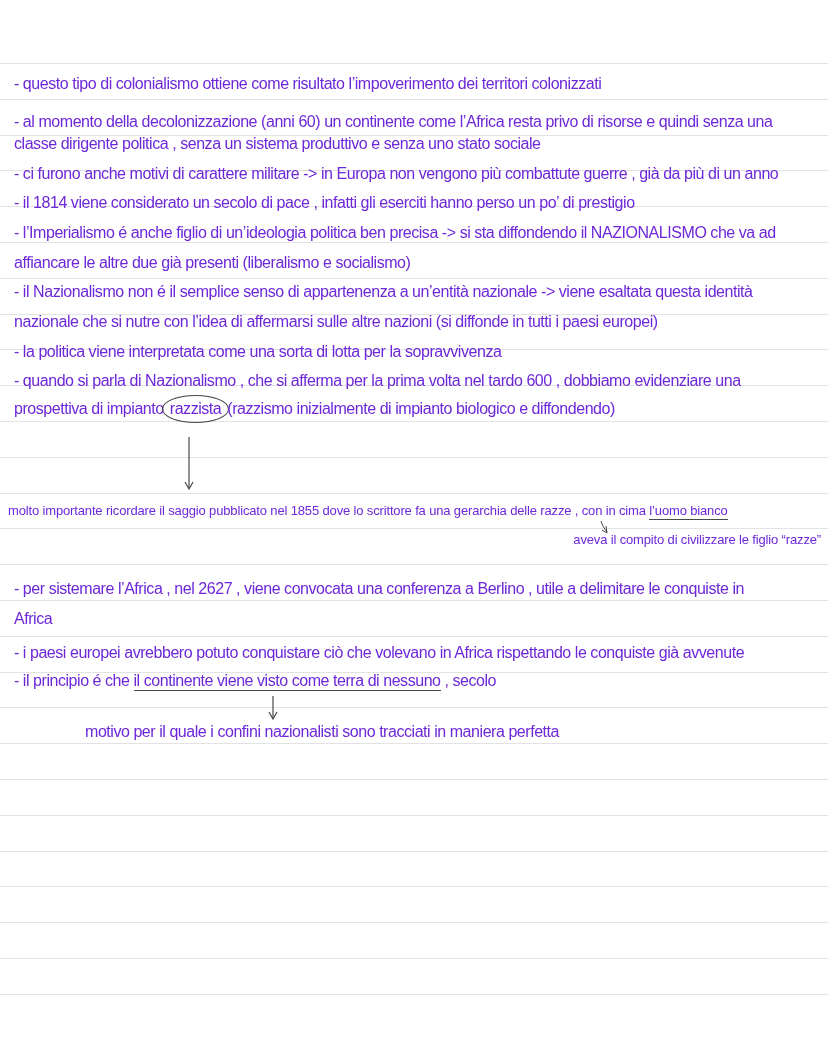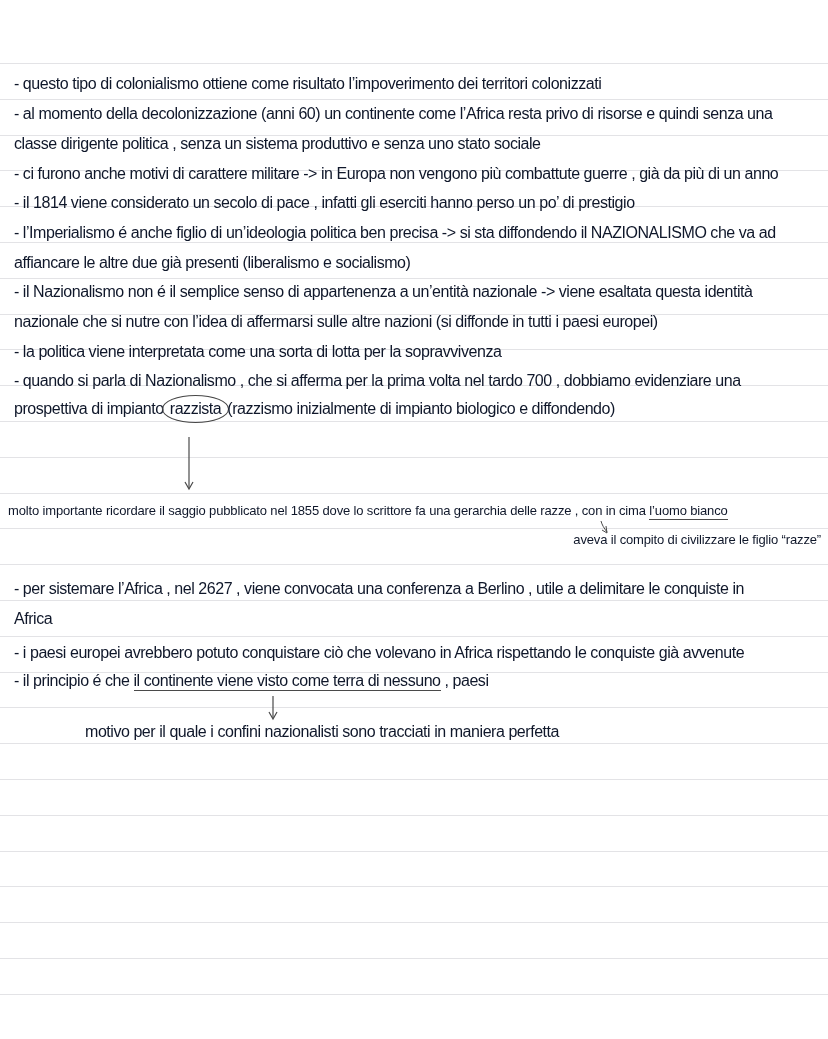--- a/index.html
+++ b/index.html
@@ -12,21 +12,21 @@
   }
   .rules{
     position:absolute;left:0;top:63px;width:828px;height:933px;
     background:repeating-linear-gradient(to bottom,
       #e3e3e6 0px, #e3e3e6 1px, transparent 1px, transparent 35.8px);
   }
   .ln{
     position:absolute;left:14px;
     white-space:nowrap;
     font-size:16px;letter-spacing:-0.45px;line-height:19px;
-    color:#0f172a;
+    color:#6d28d9;
   }
   .small{
     font-size:13px;letter-spacing:-0.15px;line-height:13px;
   }
   .u{
     border-bottom:1.1px solid #4a4a4a;
     padding-bottom:1px;
   }
   .circled{
     display:inline-block;
@@ -38,30 +38,30 @@
   }
   .anno{position:absolute;}
   svg{display:block;}
 </style>
 </head>
 <body>
 
 <div class="rules"></div>
 
 <div class="ln" style="top:74px">- questo tipo di colonialismo ottiene come risultato l’impoverimento dei territori colonizzati</div>
-<div class="ln" style="top:104px">- al momento della decolonizzazione (anni 60) un continente come l’Africa resta privo di risorse e quindi senza una</div>
+<div class="ln" style="top:112px">- al momento della decolonizzazione (anni 60) un continente come l’Africa resta privo di risorse e quindi senza una</div>
 <div class="ln" style="top:134px">classe dirigente politica , senza un sistema produttivo e senza uno stato sociale</div>
 <div class="ln" style="top:164px">- ci furono anche motivi di carattere militare -&gt; in Europa non vengono più combattute guerre , già da più di un anno</div>
 <div class="ln" style="top:193px">- il 1814 viene considerato un secolo di pace , infatti gli eserciti hanno perso un po’ di prestigio</div>
 <div class="ln" style="top:223px">- l’Imperialismo é anche figlio di un’ideologia politica ben precisa -&gt;  si sta diffondendo il NAZIONALISMO che va ad</div>
 <div class="ln" style="top:253px">affiancare le altre due già presenti (liberalismo e socialismo)</div>
 <div class="ln" style="top:282px">- il Nazionalismo non é il semplice senso di appartenenza a un’entità nazionale -&gt; viene esaltata questa identità</div>
 <div class="ln" style="top:312px">nazionale che si nutre con l’idea di affermarsi sulle altre nazioni (si diffonde in tutti i paesi europei)</div>
 <div class="ln" style="top:342px">- la politica viene interpretata come una sorta di lotta per la sopravvivenza</div>
-<div class="ln" style="top:371px">- quando si parla di Nazionalismo , che si afferma per la prima volta nel tardo 700 , dobbiamo evidenziare una</div>
+<div class="ln" style="top:371px">- quando si parla di Nazionalismo , che si afferma per la prima volta nel tardo 600 , dobbiamo evidenziare una</div>
 
 <div class="ln" style="top:399px">
   <span>prospettiva di impianto</span><span class="circled"><span>razzista</span></span><span>(razzismo inizialmente di impianto biologico e diffondendo)</span>
 </div>
 
 <div class="anno" style="left:178px;top:436px">
   <svg width="22" height="56" viewBox="0 0 22 56">
     <line x1="11" y1="1" x2="11" y2="52" stroke="#4a4a4a" stroke-width="1.2"></line>
     <polyline points="7,46 11,53 15,46" fill="none" stroke="#4a4a4a" stroke-width="1.2"></polyline>
   </svg>
@@ -78,21 +78,21 @@
   </svg>
 </div>
 
 <div class="ln small" style="top:533px;left:auto;right:7px">aveva il compito di civilizzare le figlio “razze”</div>
 
 <div class="ln" style="top:579px">- per sistemare l’Africa , nel 2627 , viene convocata una conferenza a Berlino , utile a delimitare le conquiste in</div>
 <div class="ln" style="top:609px">Africa</div>
 <div class="ln" style="top:643px">- i paesi europei avrebbero potuto conquistare ciò che volevano in Africa rispettando le conquiste già avvenute</div>
 
 <div class="ln" style="top:671px">
-  <span>- il principio é che </span><span class="u">il continente viene visto come terra di nessuno</span><span> , paesi</span>
+  <span>- il principio é che </span><span class="u">il continente viene visto come terra di nessuno</span><span> , secolo</span>
 </div>
 
 <div class="anno" style="left:262px;top:696px">
   <svg width="22" height="26" viewBox="0 0 22 26">
     <line x1="11" y1="0" x2="11" y2="22" stroke="#4a4a4a" stroke-width="1.2"></line>
     <polyline points="7,16 11,23 15,16" fill="none" stroke="#4a4a4a" stroke-width="1.2"></polyline>
   </svg>
 </div>
 
 <div class="ln" style="top:722px;left:85px">motivo per il quale i confini nazionalisti sono tracciati in maniera perfetta</div>

